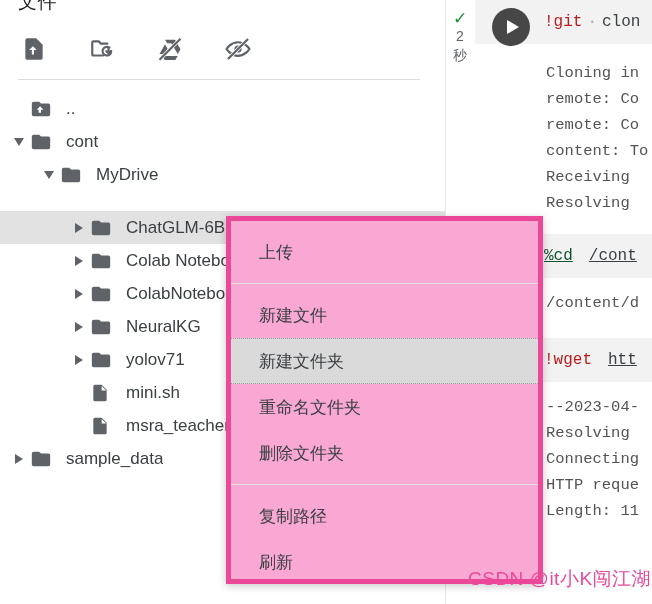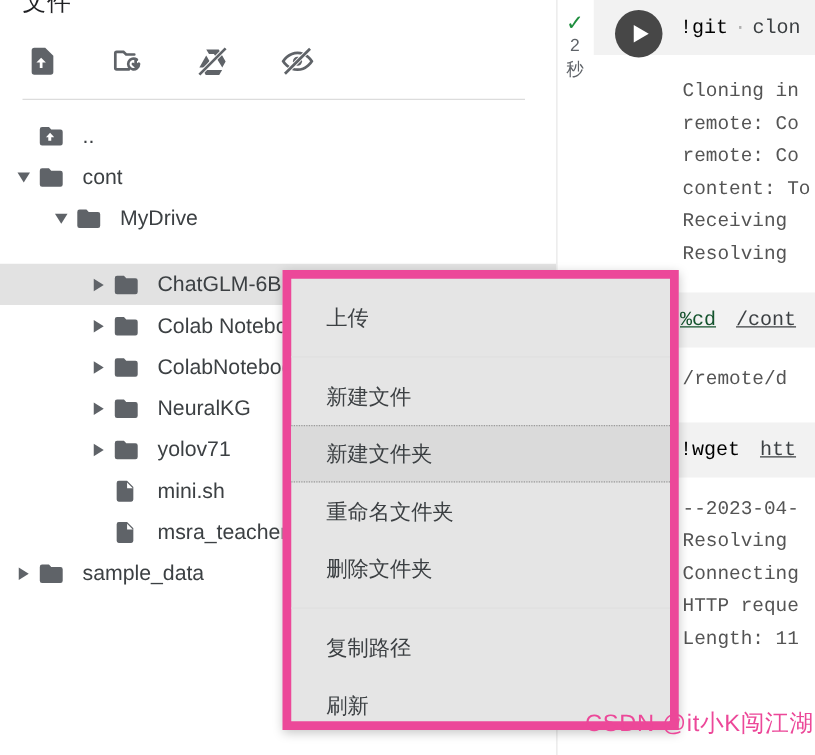--- a/index.html
+++ b/index.html
@@ -58,21 +58,21 @@
   }
   .row-icon { width: 28px; flex: 0 0 28px; display: flex; align-items: center; }
   .row-label {
     font-size: 17px; color: #3c4043; padding-left: 8px;
     overflow: hidden; text-overflow: clip;
   }
 
   
   #context-menu {
     position: absolute; left: 226px; top: 216px; width: 317px; height: 368px;
-    background: #e5e5e5; border: 7px solid #ec4899;
+    background: #f9a8d4; border: 5px solid #ec4899;
     box-shadow: 0 2px 8px rgba(0,0,0,.22); z-index: 40;
     padding: 8px 0;
   }
   .menu-item {
     height: 46px; display: flex; align-items: center;
     padding-left: 28px; font-size: 17px; color: #3c4043; cursor: pointer;
   }
   .menu-item.hover {
     background: #dadada;
     border-top: 1px dotted #9a9a9a; border-bottom: 1px dotted #9a9a9a;
@@ -106,21 +106,21 @@
     border-width: 7px 0 7px 12px;
     border-color: transparent transparent transparent #ffffff;
     margin-left: 3px;
   }
   .nb-code {
     position: absolute; left: 98px; top: 0; height: 44px;
     display: flex; align-items: center; white-space: nowrap;
     font-family: "Liberation Mono", "DejaVu Sans Mono", monospace;
     font-size: 16px;
   }
-  .code-bang { color: #000000; }
+  .code-bang { color: #b91c1c; }
   .code-magic { color: #14532d; text-decoration: underline; }
   .code-plain { color: #3c4043; }
   .code-dot { color: #b0b0b0; }
   .code-link { color: #3c4043; text-decoration: underline; }
   .nb-out {
     font-family: "Liberation Mono", "DejaVu Sans Mono", monospace;
     font-size: 15.5px; color: #545454; line-height: 26px;
     padding-left: 100px; white-space: nowrap;
   }
   .nb-codebox {
@@ -355,21 +355,21 @@
       </div>
 
     <div class="nb-codebox" style="margin-top:18px;">
       <div class="nb-code">
         <span class="code-magic">%cd</span>
         <span style="width:16px;display:inline-block;"></span>
         <span class="code-link">/cont</span>
       </div>
     </div>
     <div id="cell2-output" style="padding-top:12px;">
-        <div class="nb-out">/remote/d</div>
+        <div class="nb-out">/content/d</div>
       </div>
 
     <div class="nb-codebox" style="margin-top:22px;">
       <div class="nb-code">
         <span class="code-bang">!wget</span>
         <span style="width:16px;display:inline-block;"></span>
         <span class="code-link">htt</span>
       </div>
     </div>
     <div id="cell3-output" style="padding-top:12px;">

